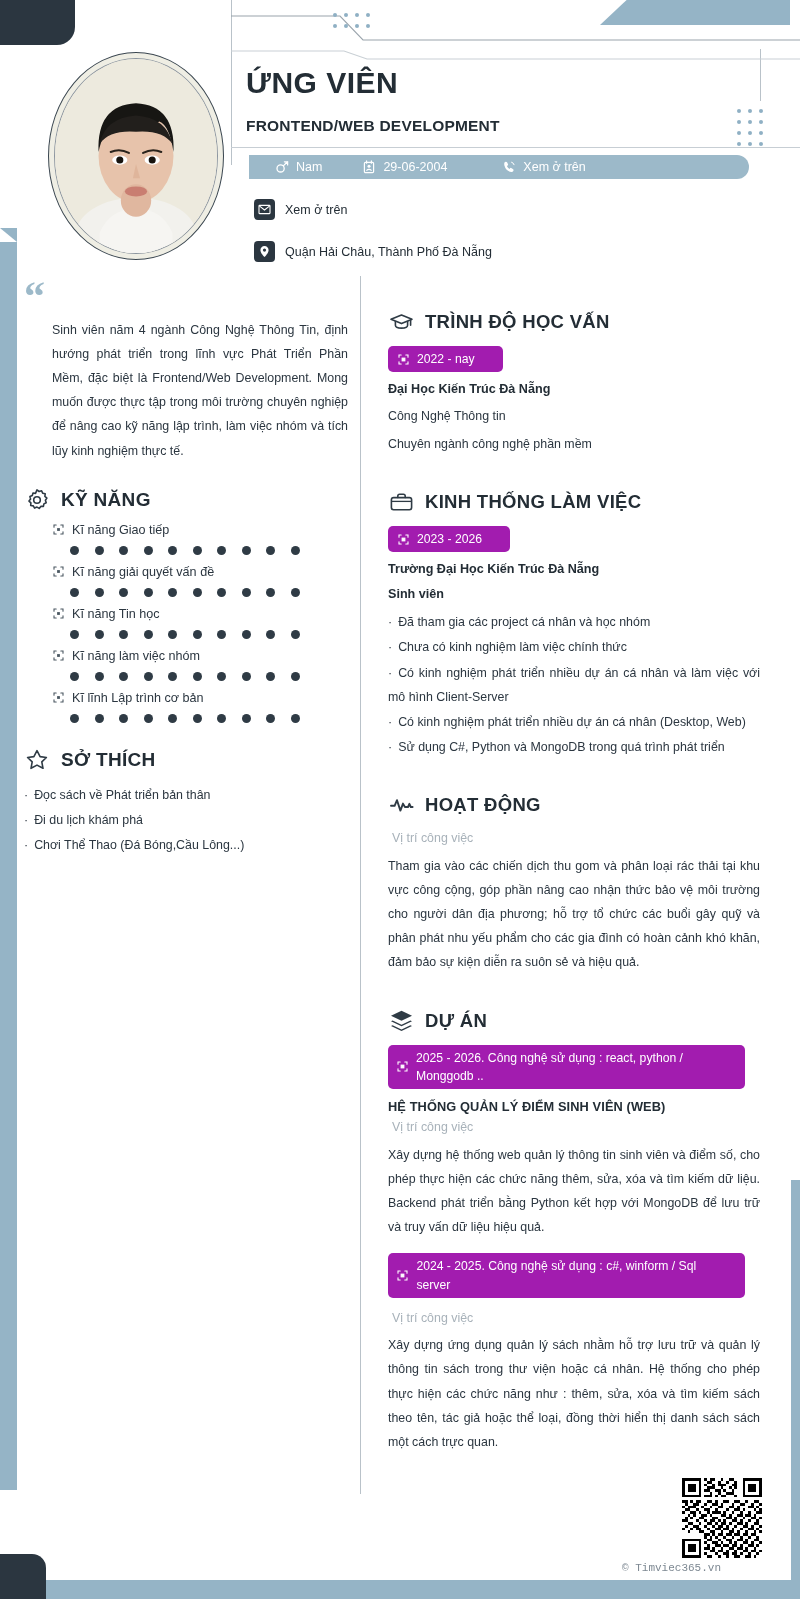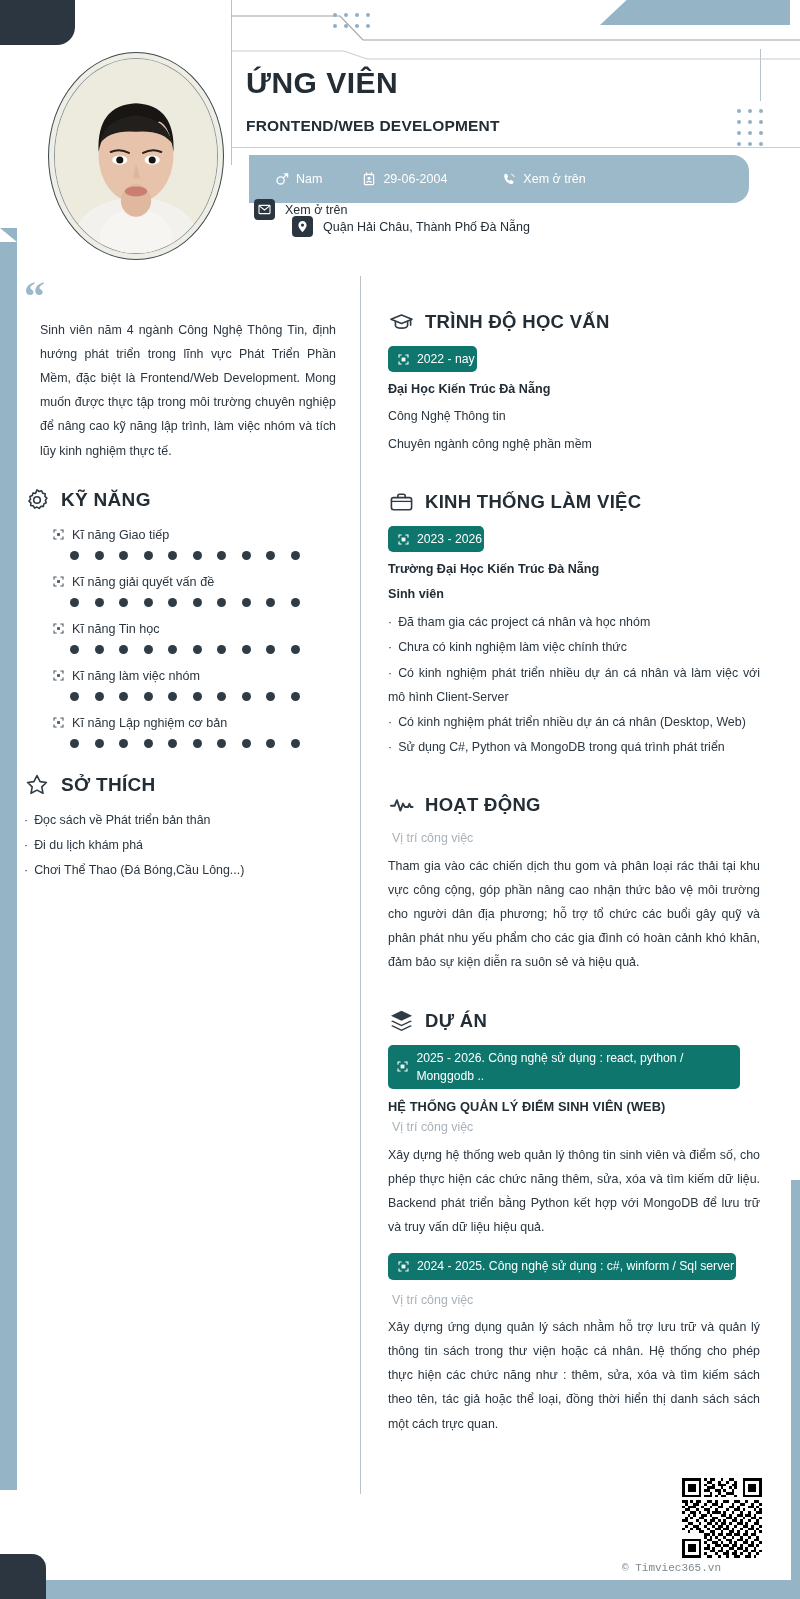--- a/index.html
+++ b/index.html
@@ -99,37 +99,37 @@
   }
   .job-title{
     position:absolute;left:246px;top:117px;
     font-size:15.5px;font-weight:bold;letter-spacing:0.2px;color:#232d35;
   }
   .headline-under{
     position:absolute;left:231px;top:147px;width:569px;height:1px;background:#c7ced4;
   }
 
   .contact-bar{
-    position:absolute;left:249px;top:155px;width:500px;height:48px;
+    position:absolute;left:249px;top:155px;width:500px;height:24px;
     background:#9cb9c9;border-radius:0 16px 16px 0;
     display:flex;align-items:center;color:#ffffff;font-size:12.5px;
   }
   .contact-bar .cb-item{display:flex;align-items:center;gap:7px;}
   .cb-1{margin-left:26px;}
   .cb-2{margin-left:40px;}
   .cb-3{margin-left:55px;}
   .cb-icon{display:inline-flex;width:14px;height:14px;align-items:center;justify-content:center;}
   .cb-icon svg{display:block;}
 
   .contact-line{
     position:absolute;display:flex;align-items:center;gap:10px;
     font-size:12.5px;color:#232d35;
   }
   .cl-1{left:254px;top:199px;}
-  .cl-2{left:254px;top:216px;margin-left:38px;}
+  .cl-2{left:254px;top:241px;}
   .cl-badge{
     width:21px;height:21px;border-radius:4px;background:#2b3640;
     display:flex;align-items:center;justify-content:center;
   }
   .cl-badge svg{display:block;}
 
   
   .col-left{
     position:absolute;left:24px;top:280px;width:318px;
   }
@@ -141,38 +141,38 @@
   }
 
   
   .quote-mark{
     font-size:42px;line-height:0.8;color:#9cb9c9;font-weight:bold;
     font-family:"Liberation Serif","DejaVu Serif",serif;
     margin:0 0 4px 0;
   }
   .summary{
     font-size:12.4px;line-height:1.95;text-align:justify;color:#2b3640;
-    margin:0 0 0 16px;width:296px;
+    margin:0 0 0 28px;width:296px;
   }
 
   
   .sec-head{
     display:flex;align-items:center;gap:11px;
     margin:24px 0 10px 0;
   }
   .sec-head .sec-icon{display:flex;width:26px;height:26px;align-items:center;justify-content:center;}
   .sec-head .sec-icon svg{display:block;}
   .sec-head .sec-title{
     font-size:19px;font-weight:bold;letter-spacing:0.3px;color:#232d35;
   }
   .col-right .sec-head{margin:33px 0 9px 0;}
   .col-right .sec-head .sec-title{font-size:18.5px;}
 
   
-  .skill{margin:15px 0 10px 0;}
+  .skill{margin:0 0 10px 0;}
   .skill-label{
     display:flex;align-items:center;gap:8px;font-size:12.6px;color:#2b3640;
     margin-left:28px;
   }
   .mini-icon{width:12px;height:12px;display:inline-flex;align-items:center;justify-content:center;}
   .mini-icon svg{display:block;}
   .dots-row{
     display:flex;gap:15.5px;margin:9px 0 0 46px;
   }
   .dots-row span{
@@ -182,22 +182,22 @@
   
   .bullet-list{margin:4px 0 0 0;padding:0;list-style:none;}
   .bullet-list li{
     font-size:12.4px;line-height:1.95;color:#2b3640;margin:0 0 1px 0;
   }
   .bullet-list li::before{content:"\00b7";margin-right:6px;}
 
   
   .date-pill{
     display:inline-flex;align-items:center;gap:8px;
-    background:#0f766e;color:#ffffff;border-radius:5px;
-    padding:4px 2px 4px 9px;font-size:12.2px;margin:2px 15px 7px 0;
+    background:#a21caf;color:#ffffff;border-radius:5px;
+    padding:4px 28px 4px 9px;font-size:12.2px;margin:2px 15px 7px 0;
     max-width:340px;line-height:1.5;
   }
   .date-pill .mini-icon svg path,.date-pill .mini-icon svg rect{stroke:#ffffff;}
   .org{
     font-size:12.6px;font-weight:bold;color:#232d35;margin:0 0 3px 0;line-height:1.7;
   }
   .role{
     font-size:12.6px;font-weight:bold;color:#232d35;margin:0 0 5px 0;line-height:1.7;
   }
   .role-muted{
@@ -469,21 +469,21 @@
       </div>
 
       <div class="skill">
         <div class="skill-label">
           <span class="mini-icon">
             <svg width="11" height="11" viewBox="0 0 11 11" fill="none">
               <path d="M1 3.2V1h2.2M7.8 1H10v2.2M10 7.8V10H7.8M3.2 10H1V7.8" stroke="#4a5761" stroke-width="1.1" stroke-linecap="round"></path>
               <rect x="4.1" y="4.1" width="2.8" height="2.8" fill="#4a5761"></rect>
             </svg>
           </span>
-          <span>Kĩ năng Lập nghiệm cơ bản</span>
+          <span>Kĩ lĩnh Lập trình cơ bản</span>
         </div>
         <div class="dots-row">
           <span></span>
             <span></span>
             <span></span>
             <span></span>
             <span></span>
           <span></span>
             <span></span>
             <span></span>

